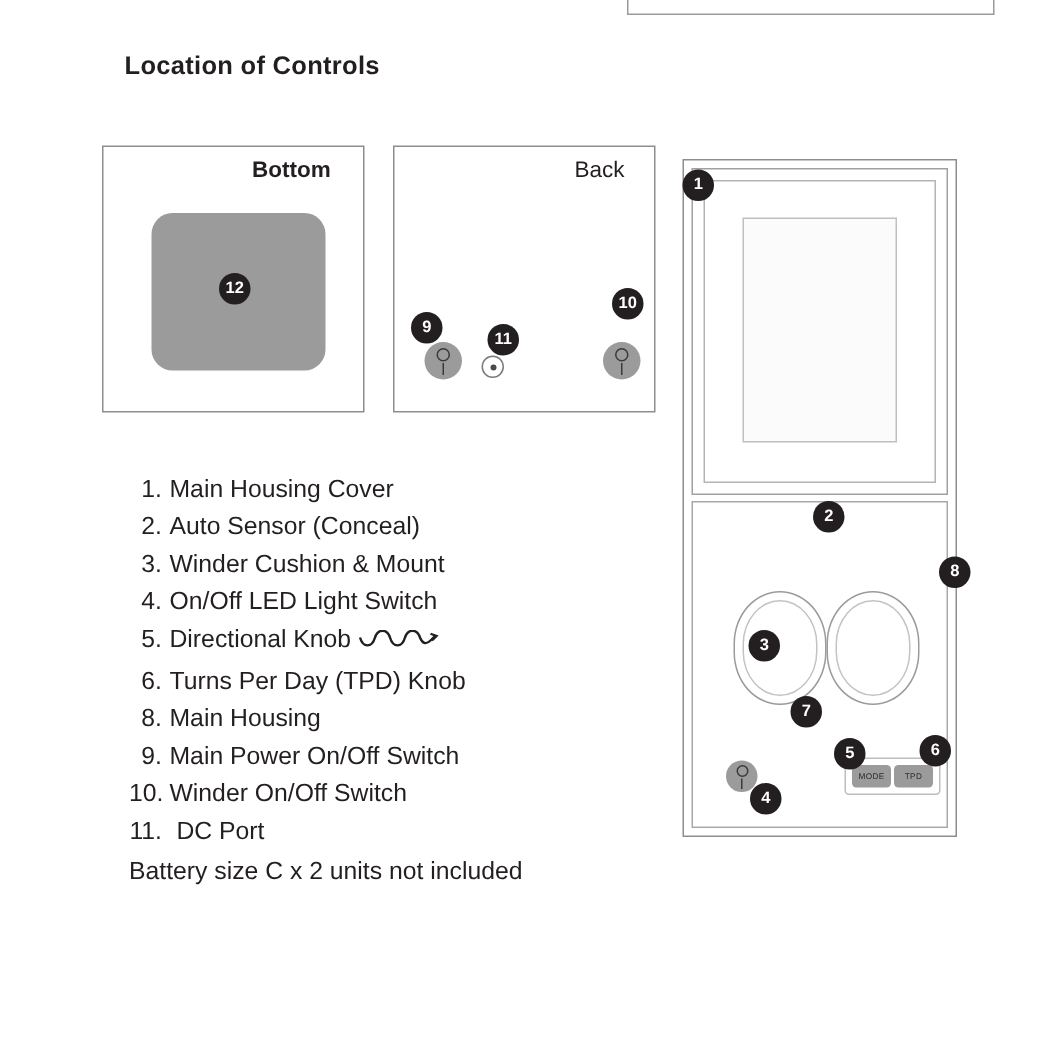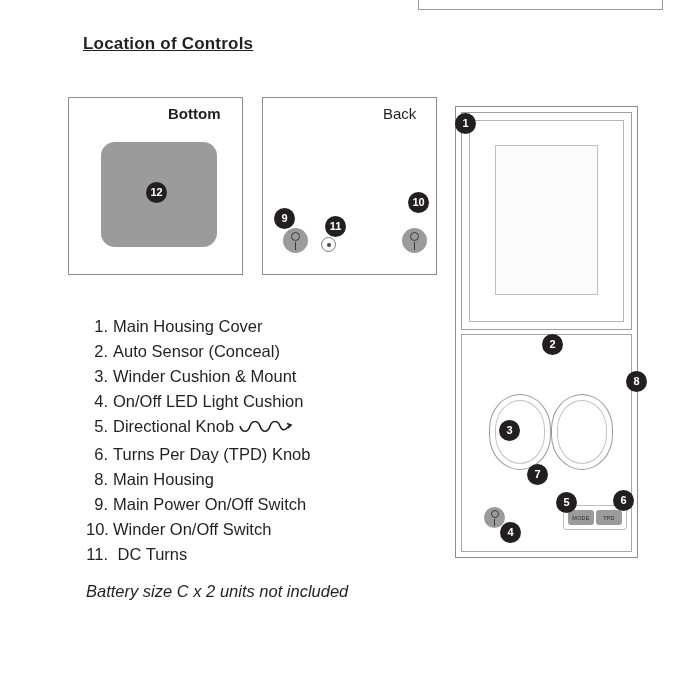--- a/index.html
+++ b/index.html
@@ -25,21 +25,20 @@
 
   
   .title {
     position: absolute;
     left: 83px;
     top: 34px;
     font-size: 17px;
     font-weight: bold;
     letter-spacing: 0.2px;
     color: #231f20;
-    text-decoration: underline;
   }
 
   
   .stray-box {
     position: absolute;
     left: 418px;
     top: -8px;
     width: 245px;
     height: 18px;
     border: 1px solid #9a9a9a;
@@ -250,23 +249,22 @@
   }
   .legend-num {
     display: inline-block;
     width: 22px;
     text-align: right;
     margin-right: 5px;
   }
   .legend-note {
   }
   .legend-footer {
-    margin-top: 12px;
+    margin-top: 2px;
     white-space: nowrap;
-    font-style: italic;
   }
   .squiggle {
     display: inline-block;
     vertical-align: -3px;
     margin-left: 4px;
   }
 </style>
 </head>
 <body>
 
@@ -331,21 +329,21 @@
     <div class="legend-row">
       <span class="legend-num">1.</span><span>Main Housing Cover</span>
     </div>
     <div class="legend-row">
       <span class="legend-num">2.</span><span>Auto Sensor</span> <span class="legend-note">(Conceal)</span>
     </div>
     <div class="legend-row">
       <span class="legend-num">3.</span><span>Winder Cushion &amp; Mount</span>
     </div>
     <div class="legend-row">
-      <span class="legend-num">4.</span><span>On/Off LED Light Cushion</span>
+      <span class="legend-num">4.</span><span>On/Off LED Light Switch</span>
     </div>
     <div class="legend-row">
       <span class="legend-num">5.</span><span>Directional Knob</span><span class="squiggle">
         <svg width="56" height="14" viewBox="0 0 56 14">
           <path d="M2,5 C4,12 10,12 12,5 C14,-1 20,-1 22,5 C24,12 30,12 32,5 C34,-1 40,-1 42,5 C43.5,9 46,10 49,7 L52,4" fill="none" stroke="#231f20" stroke-width="1.6"></path>
           <path d="M49,2.5 L53,4 L50,7" fill="none" stroke="#231f20" stroke-width="1.6"></path>
         </svg>
       </span>
     </div>
     <div class="legend-row">
@@ -354,18 +352,18 @@
     <div class="legend-row">
       <span class="legend-num">8.</span><span>Main Housing</span>
     </div>
     <div class="legend-row">
       <span class="legend-num">9.</span><span>Main Power On/Off Switch</span>
     </div>
     <div class="legend-row">
       <span class="legend-num">10.</span><span>Winder On/Off Switch</span>
     </div>
     <div class="legend-row">
-      <span class="legend-num">11.</span> <span>DC Turns</span>
+      <span class="legend-num">11.</span> <span>DC Port</span>
     </div>
     <div class="legend-footer">Battery size C x 2 units not included</div>
   </div>
 
 </div>
 
 </body></html>

